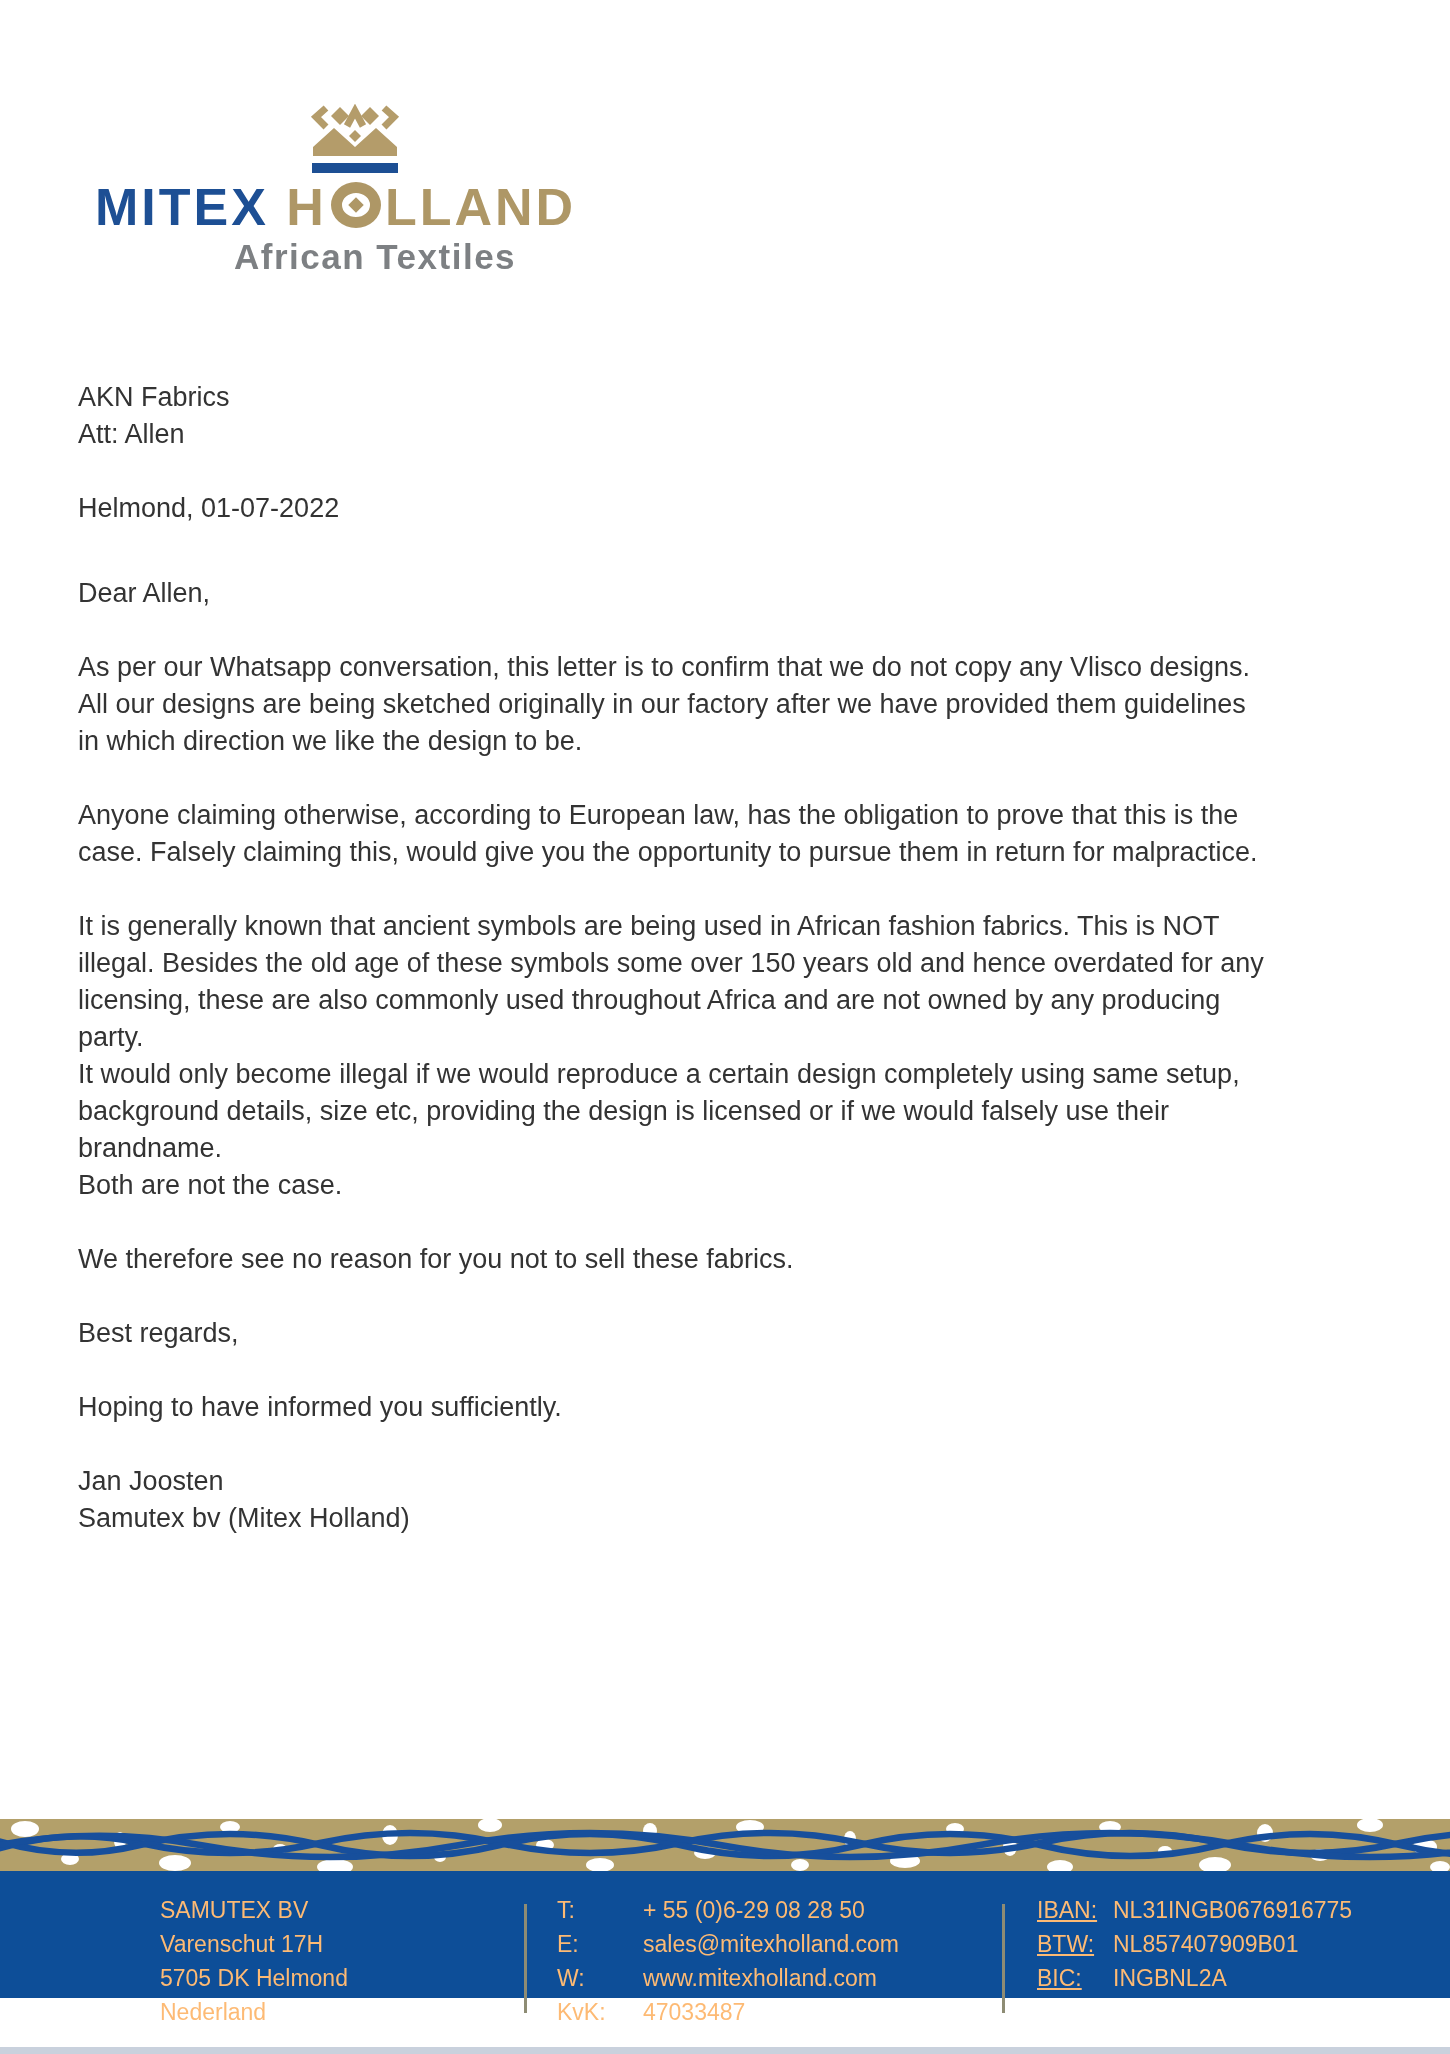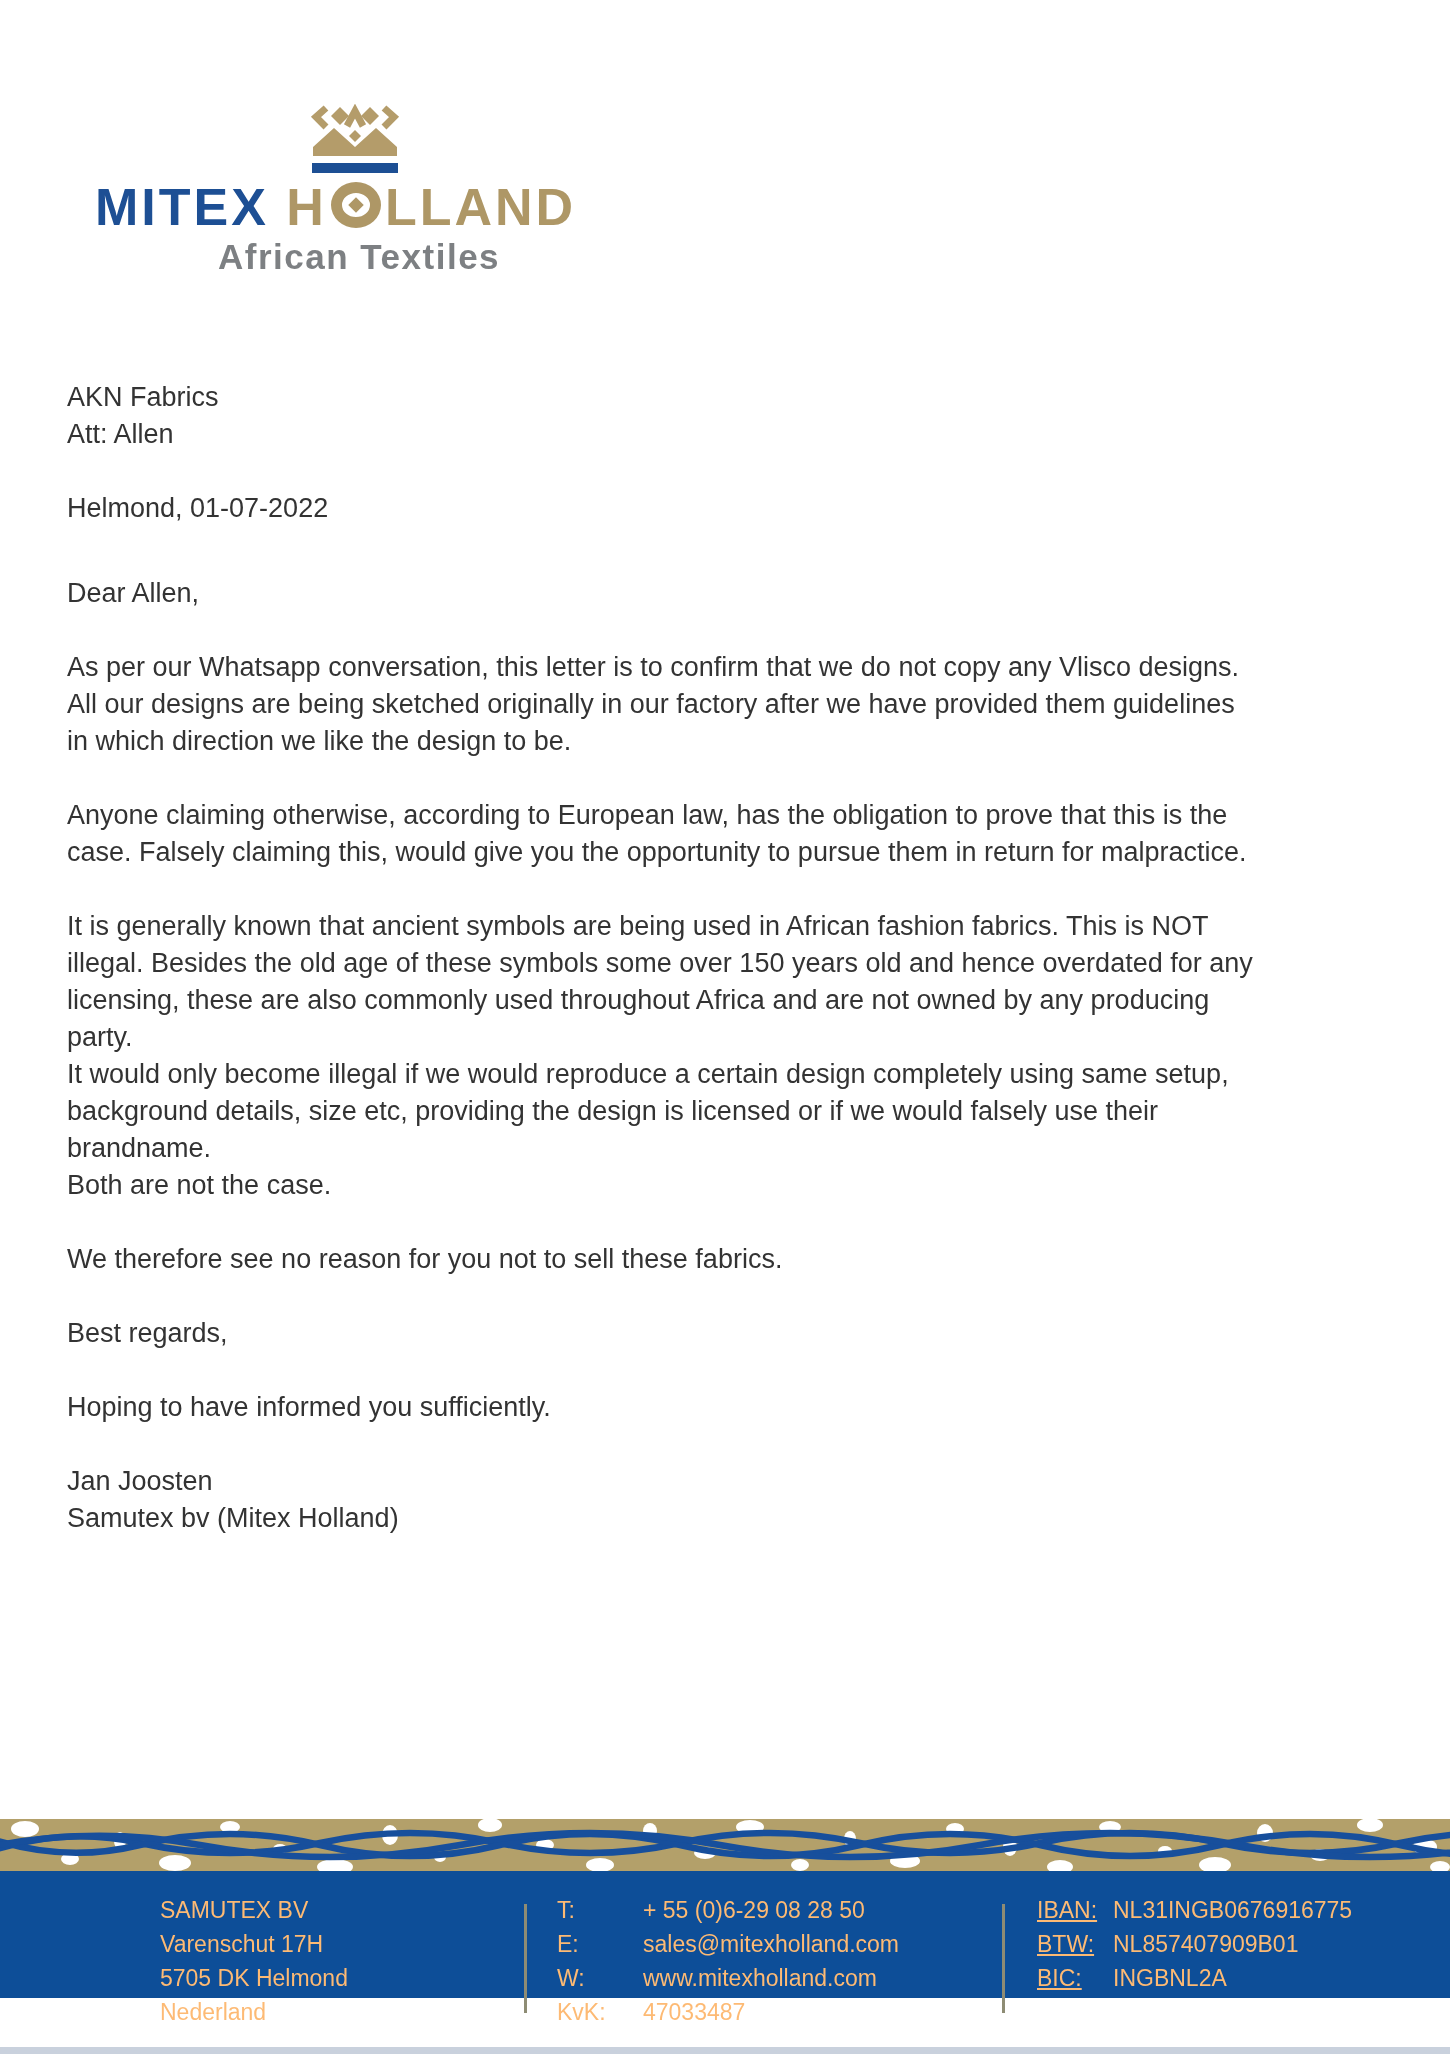--- a/index.html
+++ b/index.html
@@ -27,28 +27,28 @@
     display: inline-block; width: 28px; height: 24px;
     border: 11px solid #ae9766; border-radius: 50%;
     position: relative; top: 3px; margin: 0 4px;
   }
   #stylized-o .o-diamond {
     position: absolute; left: 50%; top: 50%;
     width: 11px; height: 11px; background: #ae9766;
     transform: translate(-50%, -50%) rotate(45deg);
   }
   #logo-subtitle {
-    position: absolute; left: 218px; top: 237px;
+    position: absolute; left: 234px; top: 237px;
     font-size: 35px; font-weight: bold; letter-spacing: 1.5px;
     color: #7d8083; white-space: nowrap;
   }
 
   
   #letter {
-    position: absolute; left: 67px; top: 379px;
+    position: absolute; left: 78px; top: 379px;
     width: 1310px; font-size: 27px; line-height: 37px;
   }
   .pre { white-space: pre-line; }
   .mb1 { margin-bottom: 37px; }
   .mb2 { margin-bottom: 48px; }
   .para { white-space: pre-line; margin-bottom: 37px; }
 
   
   #band { position: absolute; left: 0; top: 1819px; width: 1450px; height: 52px; display: block; }
   #footer {

